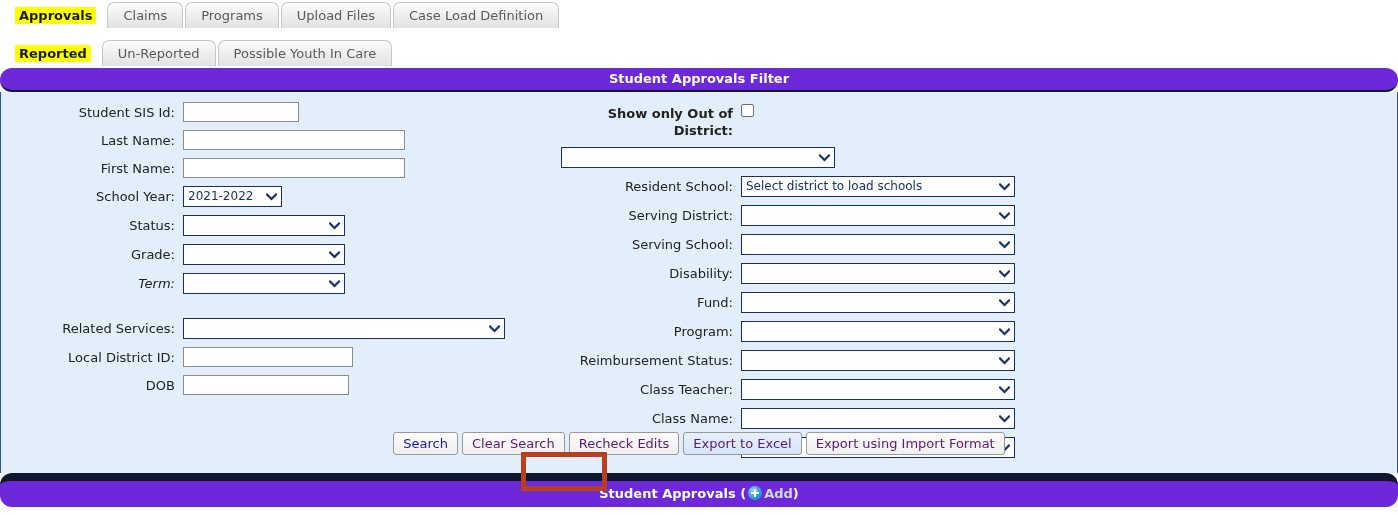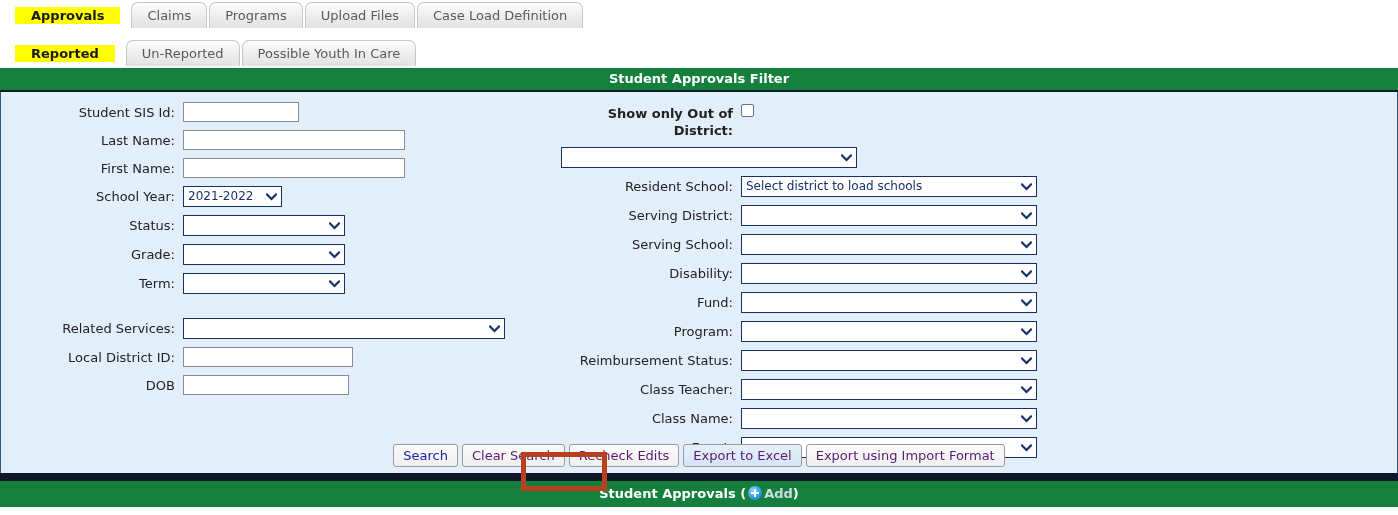--- a/index.html
+++ b/index.html
@@ -48,33 +48,34 @@
   }
   .tab.active {
     background: #ffffff;
     border-color: #ffffff;
     color: #1a1a1a;
     font-weight: bold;
     padding: 0 8px;
   }
   .tab.active .taglabel {
     background: #ffff00;
-    padding: 1px 16px;
+    padding: 1px 4px;
   }
 
   
   .section-bar {
-    background: #15803d;
+    background: #6d28d9;
     color: #ffffff;
     font-weight: bold;
     font-size: 13px;
     text-align: center;
     height: 22px;
     line-height: 22px;
     border-bottom: 2px solid #0d1b2a;
+    border-radius: 12px;
   }
   .section-bar.bottom {
     border-bottom: none;
     border-top: 8px solid #0f172a;
     height: 26px;
     line-height: 26px;
   }
   .addlink {
     color: #cfd9e6;
     font-weight: bold;
@@ -172,21 +173,21 @@
     height: 100%;
     display: flex;
     align-items: center;
     color: #17306b;
   }
   .sel .chev svg { display: block; }
 
   .w-sel-sm  { width: 162px; }
   .w-sel-yr  { width: 99px; }
   .w-sel-md  { width: 322px; }
-  .w-sel-rt  { width: 296px; }
+  .w-sel-rt  { width: 274px; }
 
   .chk {
     width: 13px;
     height: 13px;
     border: 1px solid #707070;
     background: #ffffff;
     border-radius: 2px;
     display: inline-block;
     margin-top: 2px;
     cursor: pointer;
@@ -207,21 +208,21 @@
   }
   .btn {
     display: inline-block;
     font-family: "DejaVu Sans", "Liberation Sans", sans-serif;
     font-size: 13px;
     color: #5a1a6e;
     background: linear-gradient(to bottom, #fbfbfb 0%, #efefef 100%);
     border: 1px solid #9a9a9a;
     border-radius: 3px;
     padding: 3px 9px;
-    margin: 0 2px;
+    margin: 12px 2px;
     cursor: pointer;
     line-height: 15px;
   }
   .btn.hover {
     background: linear-gradient(to bottom, #e6f0fb 0%, #d4e4f7 100%);
     border-color: #9a9a9a;
   }
   .btn.search-btn { color: #1a1aa8; }
 
   
@@ -301,21 +302,21 @@
         <div class="sel w-sel-sm">
           <span></span>
           <span class="chev">
             <svg width="11" height="8" viewBox="0 0 11 8">
                 <path d="M1 1.5 L5.5 6 L10 1.5" stroke="#17306b" stroke-width="2.2" fill="none" stroke-linecap="square"></path>
               </svg>
           </span>
         </div>
       </div>
 
-      <div class="frow" style="margin-bottom:24px;">
+      <div class="frow" style="margin-bottom:24px;font-style:italic;">
         <div class="flabel">Term:</div>
         <div class="sel w-sel-sm">
           <span></span>
           <span class="chev">
             <svg width="11" height="8" viewBox="0 0 11 8">
                 <path d="M1 1.5 L5.5 6 L10 1.5" stroke="#17306b" stroke-width="2.2" fill="none" stroke-linecap="square"></path>
               </svg>
           </span>
         </div>
       </div>

